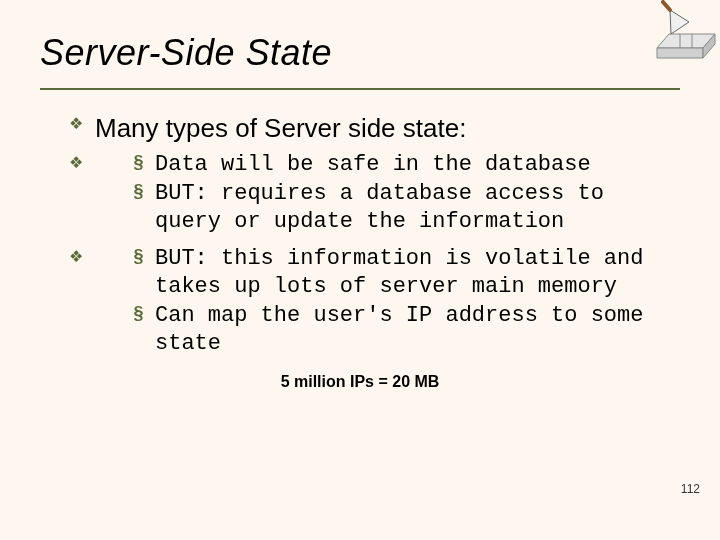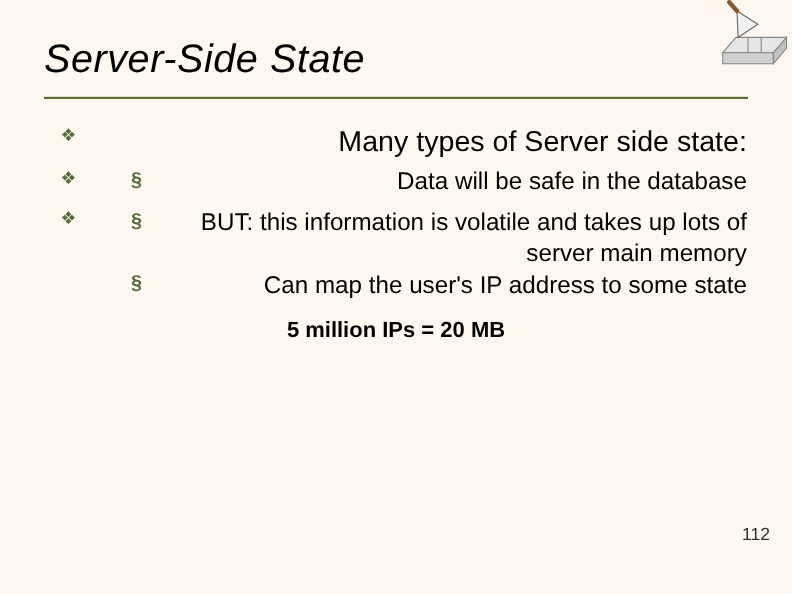--- a/index.html
+++ b/index.html
@@ -28,70 +28,70 @@
     letter-spacing: 0.5px;
   }
   .hr {
     border: none;
     border-top: 2px solid #5a6b3a;
     margin: 0 0 22px 0;
   }
   .lvl1 {
     list-style: none;
     padding-left: 14px;
-    margin: 1px;
-    text-align: right;
+    margin: 15px;
   }
   .lvl1 > li {
     font-size: 26px;
     line-height: 1.25;
     margin-bottom: 2px;
     position: relative;
     padding-left: 26px;
   }
   .lvl1 > li::before {
     content: "❖";
     color: #5a6b3a;
     position: absolute;
     left: 0;
     top: 2px;
     font-size: 16px;
   }
   .lvl2 {
     list-style: none;
     padding-left: 38px;
     margin: 6px 0 10px 0;
+    font-family: Liberation Mono, monospace;
   }
   .lvl2 > li {
     font-size: 22px;
     line-height: 1.25;
     margin-bottom: 2px;
     position: relative;
     padding-left: 22px;
   }
   .lvl2 > li::before {
     content: "§";
     color: #5a6b3a;
     position: absolute;
     left: 0;
     top: 1px;
     font-size: 18px;
     font-weight: bold;
   }
   .footnote {
     text-align: center;
     font-weight: bold;
-    font-size: 20px;
+    font-size: 16px;
     margin-top: 16px;
   }
   .page-num {
     position: absolute;
     right: 20px;
     bottom: 12px;
-    font-size: 16px;
+    font-size: 12px;
     color: #333;
   }
   .corner-art {
     position: absolute;
     top: 0;
     right: 0;
     width: 85px;
     height: 60px;
   }
 </style>
@@ -113,20 +113,21 @@
   </svg>
 
   <h1 class="title">Server-Side State</h1>
   <hr class="hr">
 
   <ul class="lvl1">
     <li><span>Many types of Server side state:</span></li>
     <li>
       <ul class="lvl2">
         <li><span>Data will be safe in the database</span></li>
+        <li><span>BUT: requires a database access to query or update the information</span></li>
       </ul>
     </li>
     <li>
       <ul class="lvl2">
         <li><span>BUT: this information is volatile and takes up lots of server main memory</span></li>
         <li><span>Can map the user's IP address to some state</span></li>
       </ul>
     </li>
   </ul>
 

